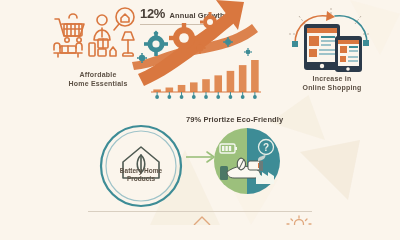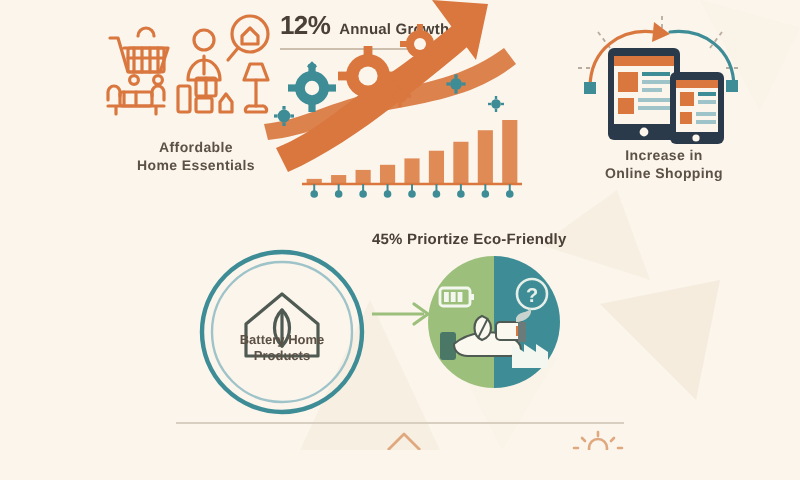--- a/index.html
+++ b/index.html
@@ -296,21 +296,21 @@
       </g>
     </svg>
 
     <div class="circ-label" style="left:96px;top:167px;">
       <div>Battery Home</div>
       <div>Products</div>
     </div>
   </div>
 
   <div>
-    <div class="eco-stat" style="left:186px;top:115px;">45% Priortize Eco-Friendly</div>
+    <div class="eco-stat" style="left:186px;top:115px;">79% Priortize Eco-Friendly</div>
 
     <svg style="position:absolute;left:186px;top:150px;" width="32" height="14" viewBox="0 0 32 14">
       <path d="M0 7 H26" stroke="#9cc07c" stroke-width="1.6" fill="none"></path>
       <path d="M21 2 L28 7 L21 12" stroke="#9cc07c" stroke-width="1.6" fill="none" stroke-linecap="round" stroke-linejoin="round"></path>
     </svg>
 
     <svg style="position:absolute;left:214px;top:128px;" width="66" height="66" viewBox="0 0 66 66">
       <path d="M33 0 A33 33 0 0 0 33 66 Z" fill="#9cc07c"></path>
       <path d="M33 0 A33 33 0 0 1 33 66 Z" fill="#3d8c96"></path>
 

